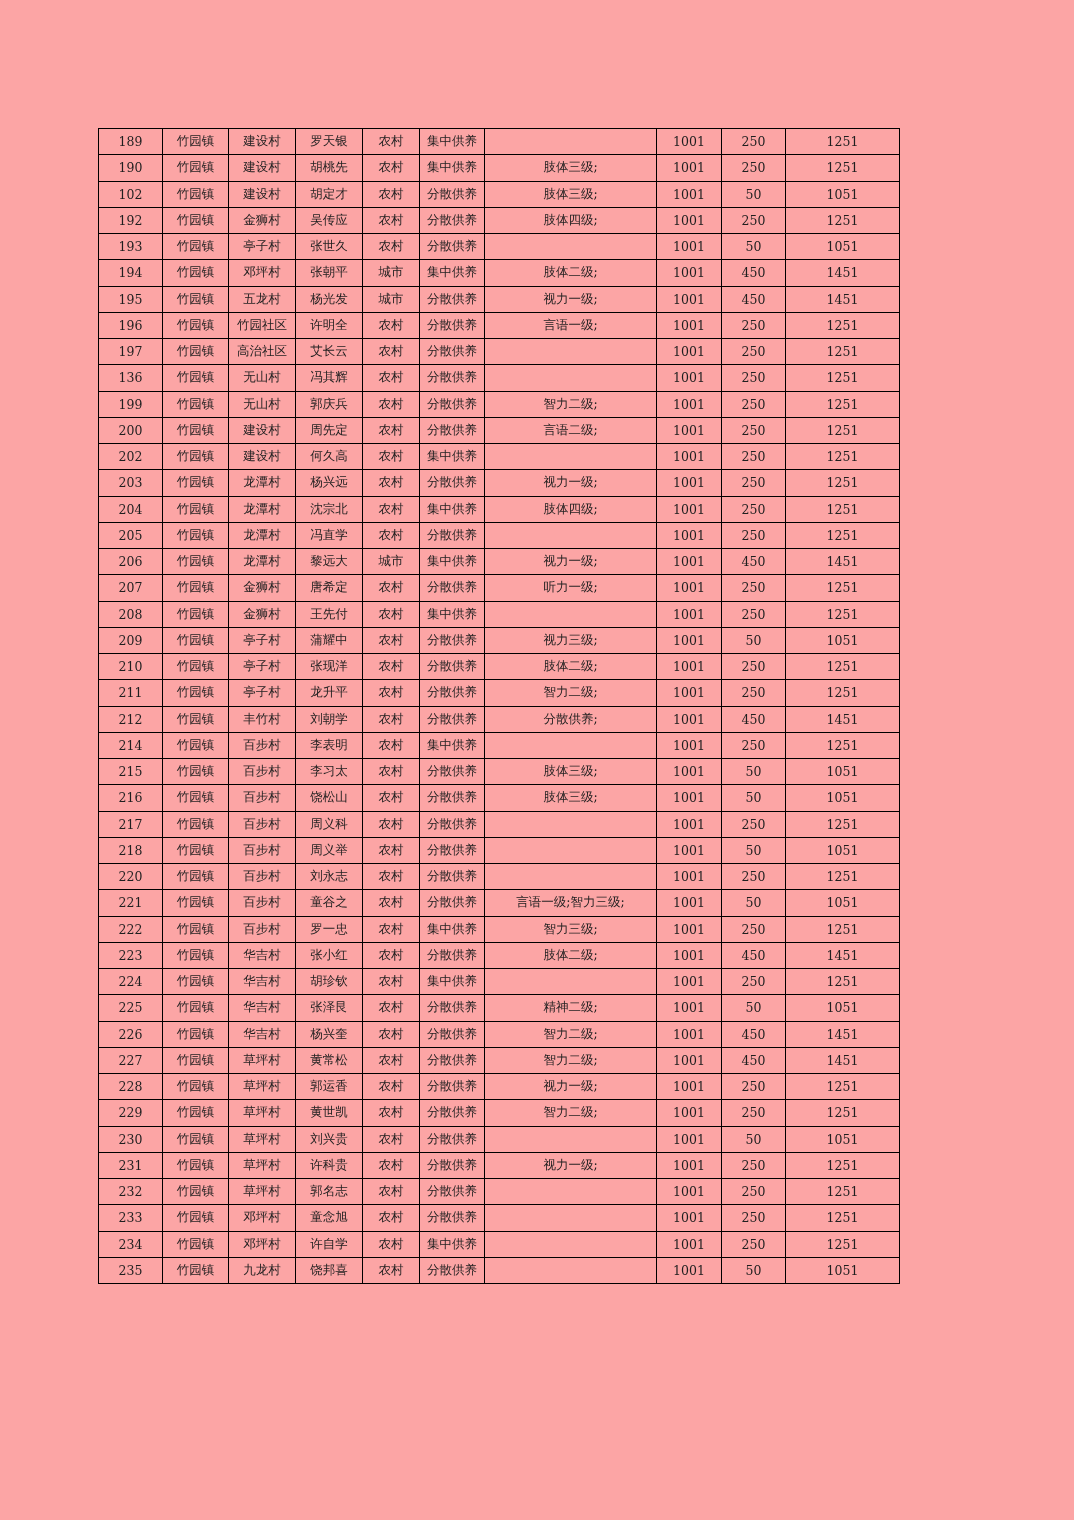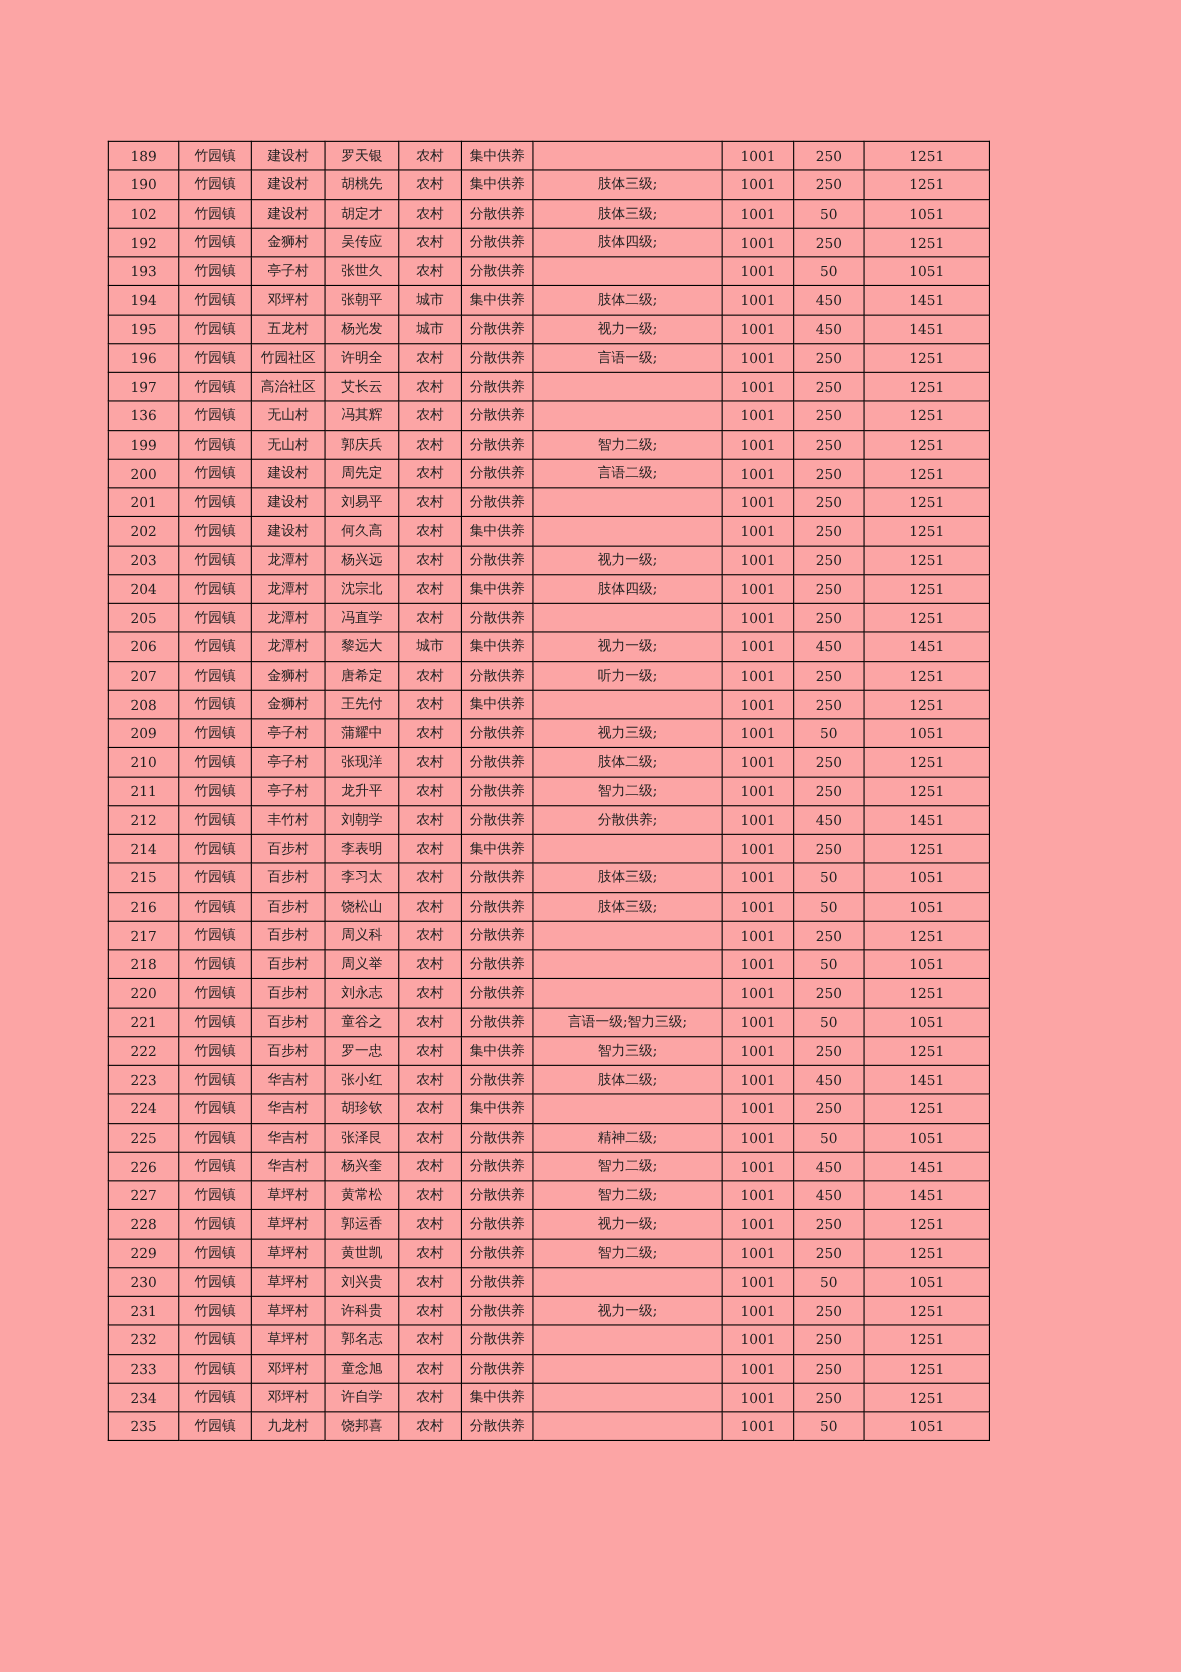--- a/index.html
+++ b/index.html
@@ -192,32 +192,20 @@
           <td>建设村</td>
           <td>周先定</td>
           <td>农村</td>
           <td>分散供养</td>
           <td>言语二级;</td>
           <td>1001</td>
           <td>250</td>
           <td>1251</td>
         </tr>
         <tr>
-          <td>201</td>
-          <td>竹园镇</td>
-          <td>建设村</td>
-          <td>刘易平</td>
-          <td>农村</td>
-          <td>分散供养</td>
-          <td></td>
-          <td>1001</td>
-          <td>250</td>
-          <td>1251</td>
-        </tr>
-        <tr>
           <td>202</td>
           <td>竹园镇</td>
           <td>建设村</td>
           <td>何久高</td>
           <td>农村</td>
           <td>集中供养</td>
           <td></td>
           <td>1001</td>
           <td>250</td>
           <td>1251</td>

